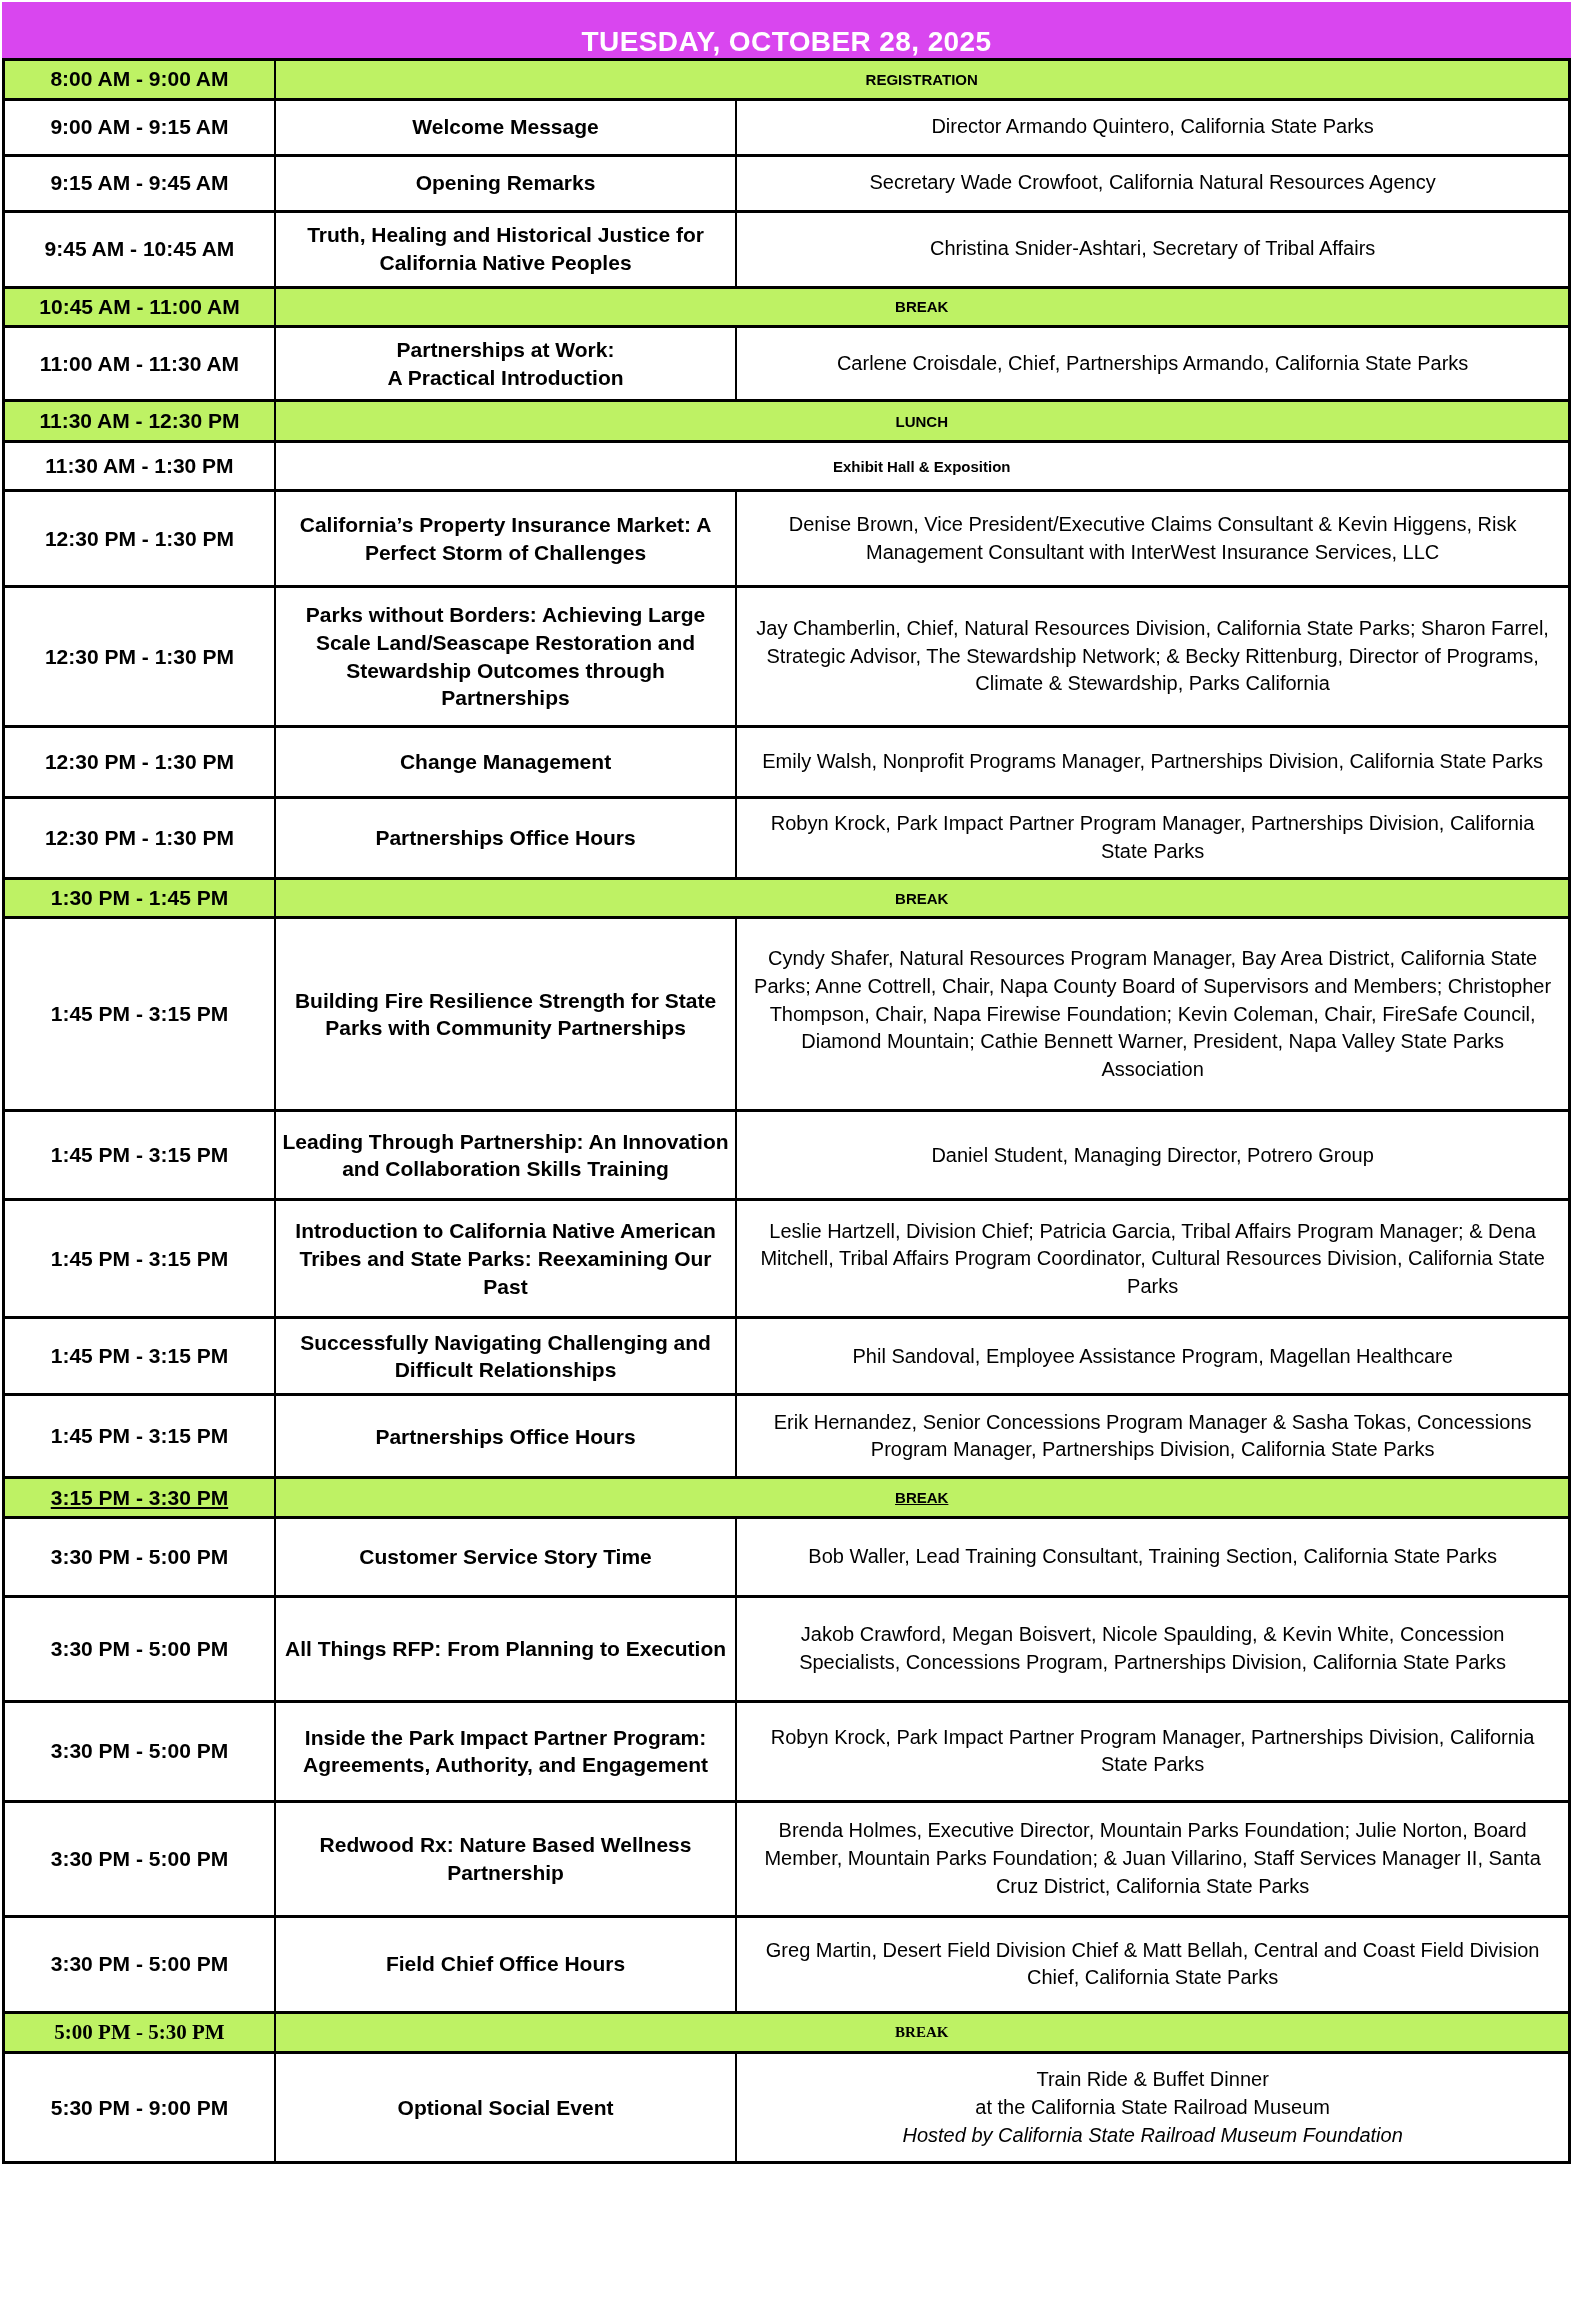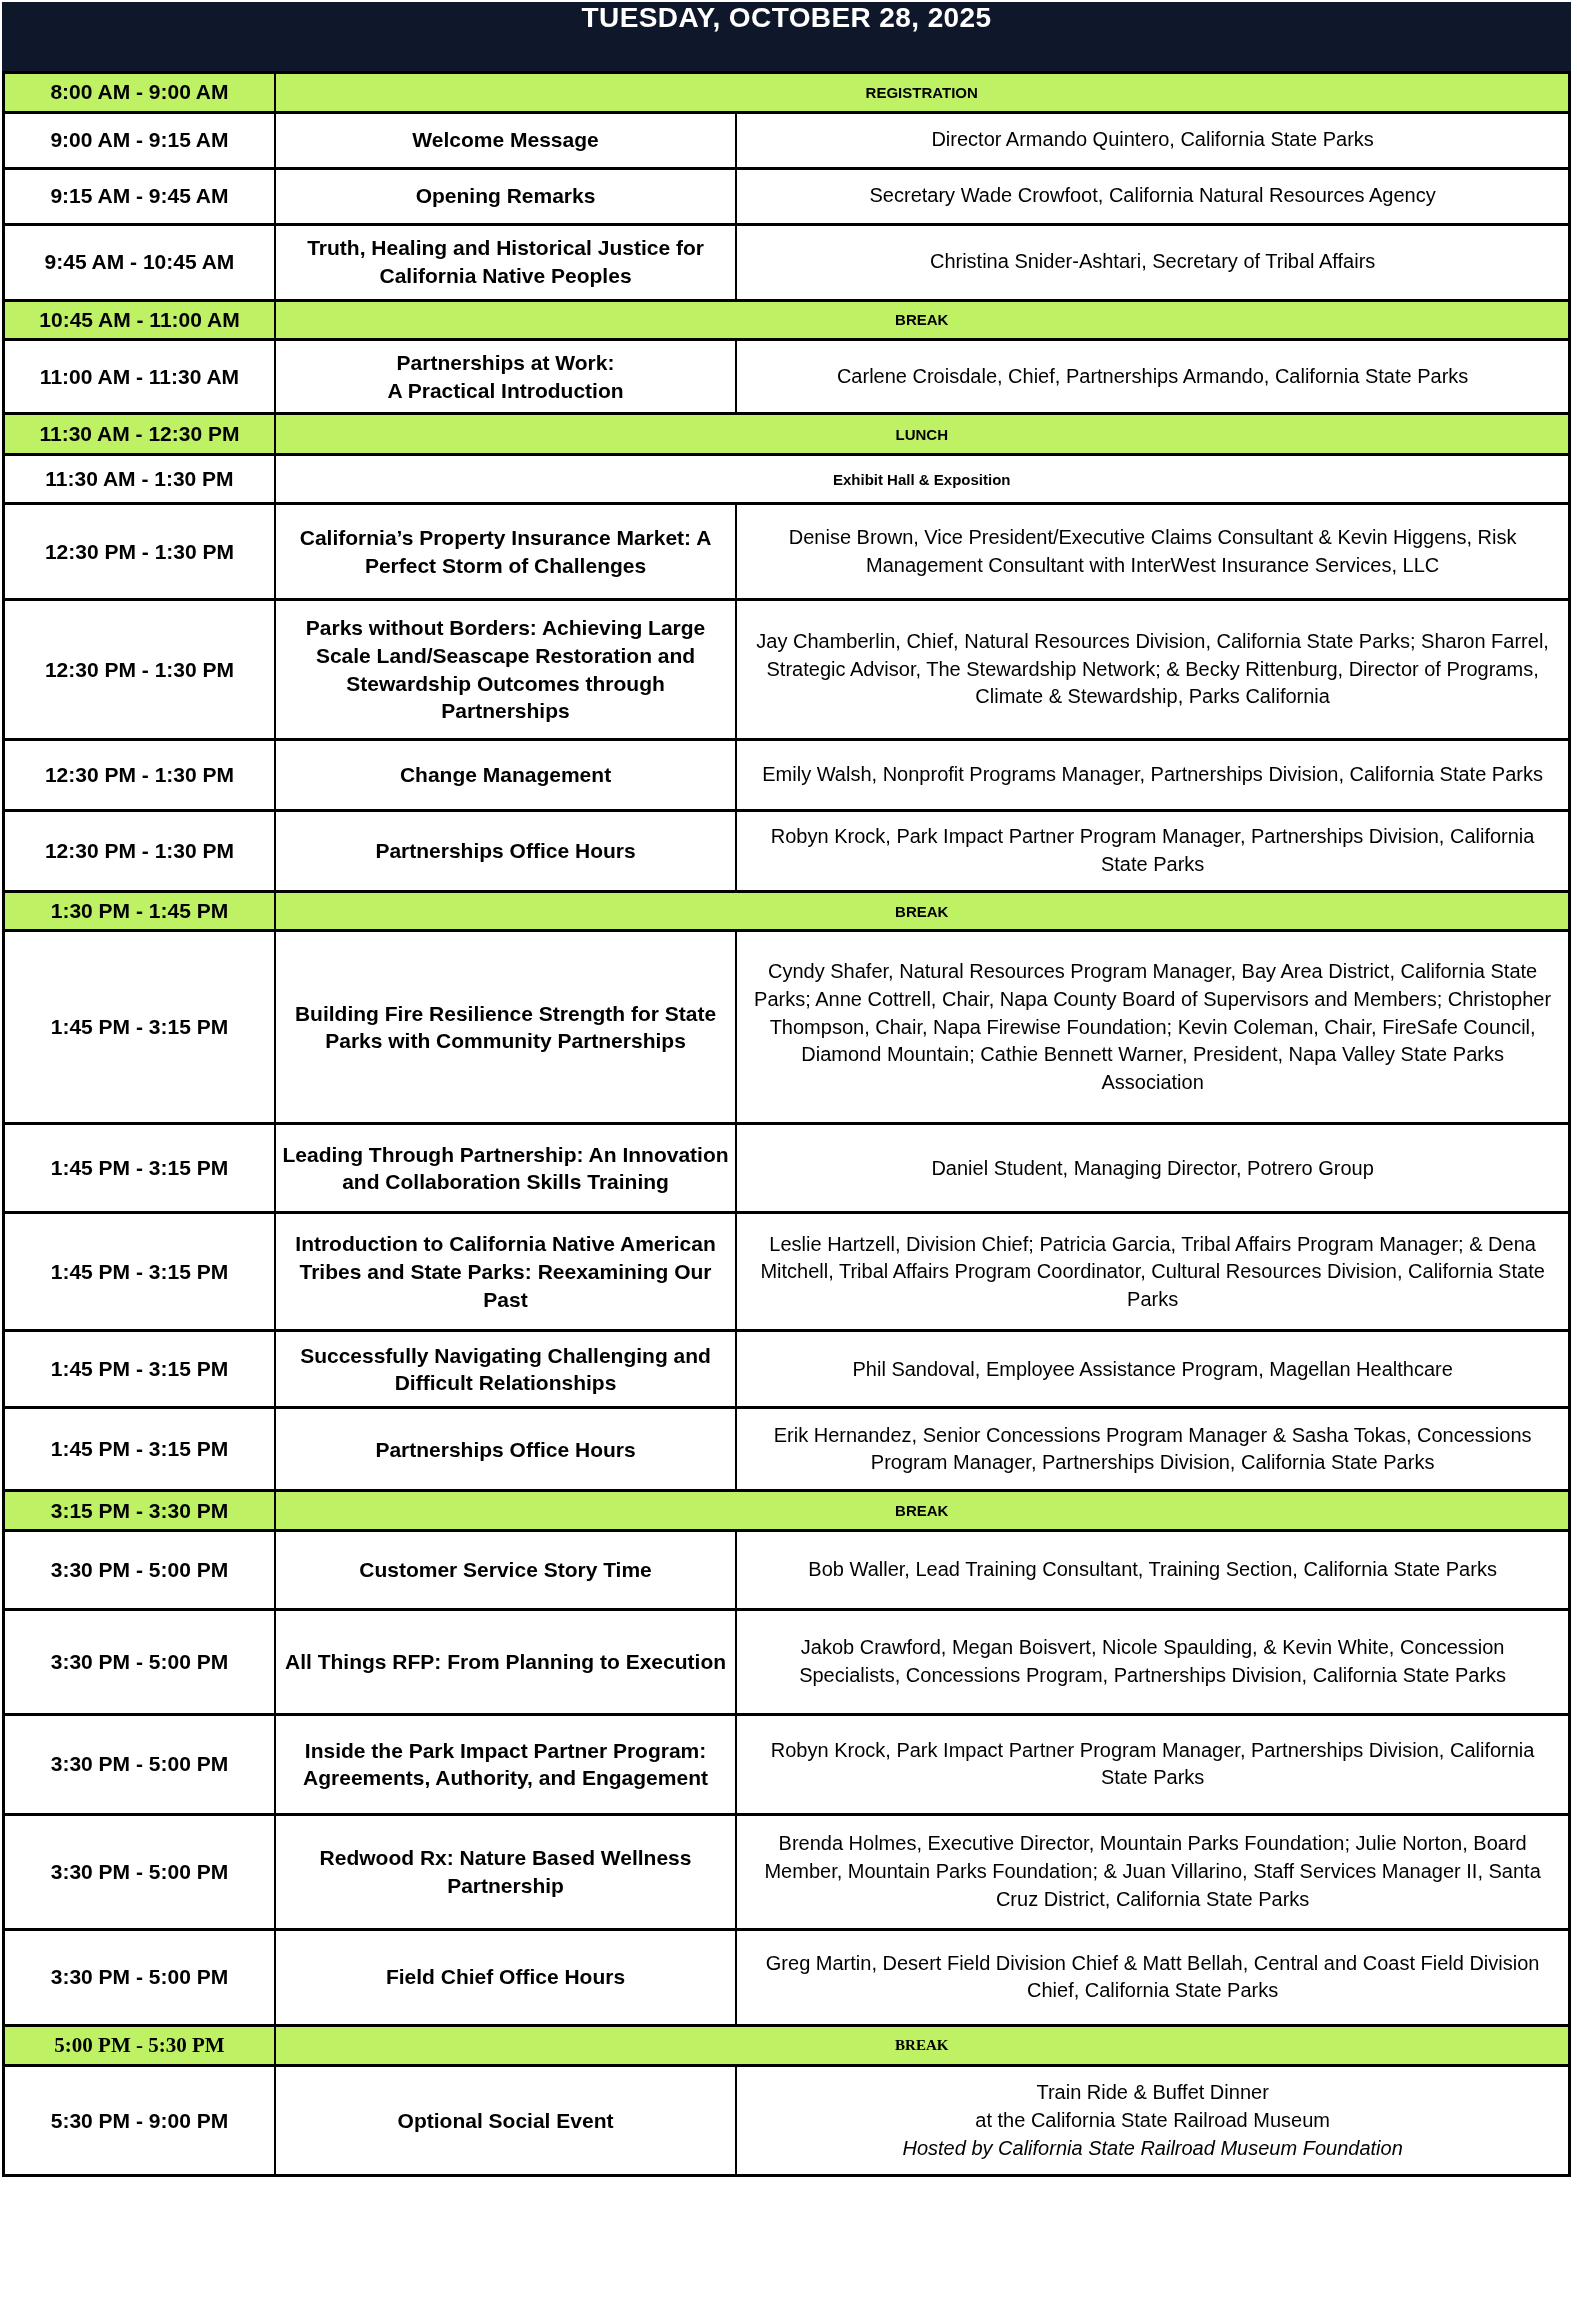--- a/index.html
+++ b/index.html
@@ -9,25 +9,25 @@
     font-family: "Liberation Sans", "DejaVu Sans", sans-serif;
     color: #000000;
   }
   .page {
     width: 1577px;
     box-sizing: border-box;
     padding: 2.3px 6.2px 4.7px 2.3px;
     background: #ffffff;
   }
   .day-header {
-    height: 69px;
+    height: 56px;
     display: flex;
-    align-items: flex-start;
+    align-items: flex-end;
     justify-content: center;
-    background: #0f172a;
+    background: #d946ef;
   }
   .day-header .day-title {
     color: #ffffff;
     font-weight: bold;
     font-size: 28px;
     letter-spacing: 0.4px;
   }
   table.schedule {
     width: 100%;
     border-collapse: collapse;
@@ -82,21 +82,21 @@
   tbody tr:nth-child(9)  { height: 96px; }
   tbody tr:nth-child(10) { height: 140px; }
   tbody tr:nth-child(11) { height: 71px; }
   tbody tr:nth-child(12) { height: 81px; }
   tbody tr:nth-child(13) { height: 37px; }
   tbody tr:nth-child(14) { height: 193px; }
   tbody tr:nth-child(15) { height: 89px; }
   tbody tr:nth-child(16) { height: 118px; }
   tbody tr:nth-child(17) { height: 77px; }
   tbody tr:nth-child(18) { height: 83px; }
-  tbody tr:nth-child(19) { height: 39px; }
+  tbody tr:nth-child(19) { height: 39px; text-decoration: underline; }
   tbody tr:nth-child(20) { height: 79px; }
   tbody tr:nth-child(21) { height: 105px; }
   tbody tr:nth-child(22) { height: 100px; }
   tbody tr:nth-child(23) { height: 115px; }
   tbody tr:nth-child(24) { height: 96px; }
   tbody tr:nth-child(25) { height: 38px; font-family: Liberation Serif, serif; }
   tbody tr:nth-child(26) { height: 110px; }
 </style>
 </head>
 <body>

